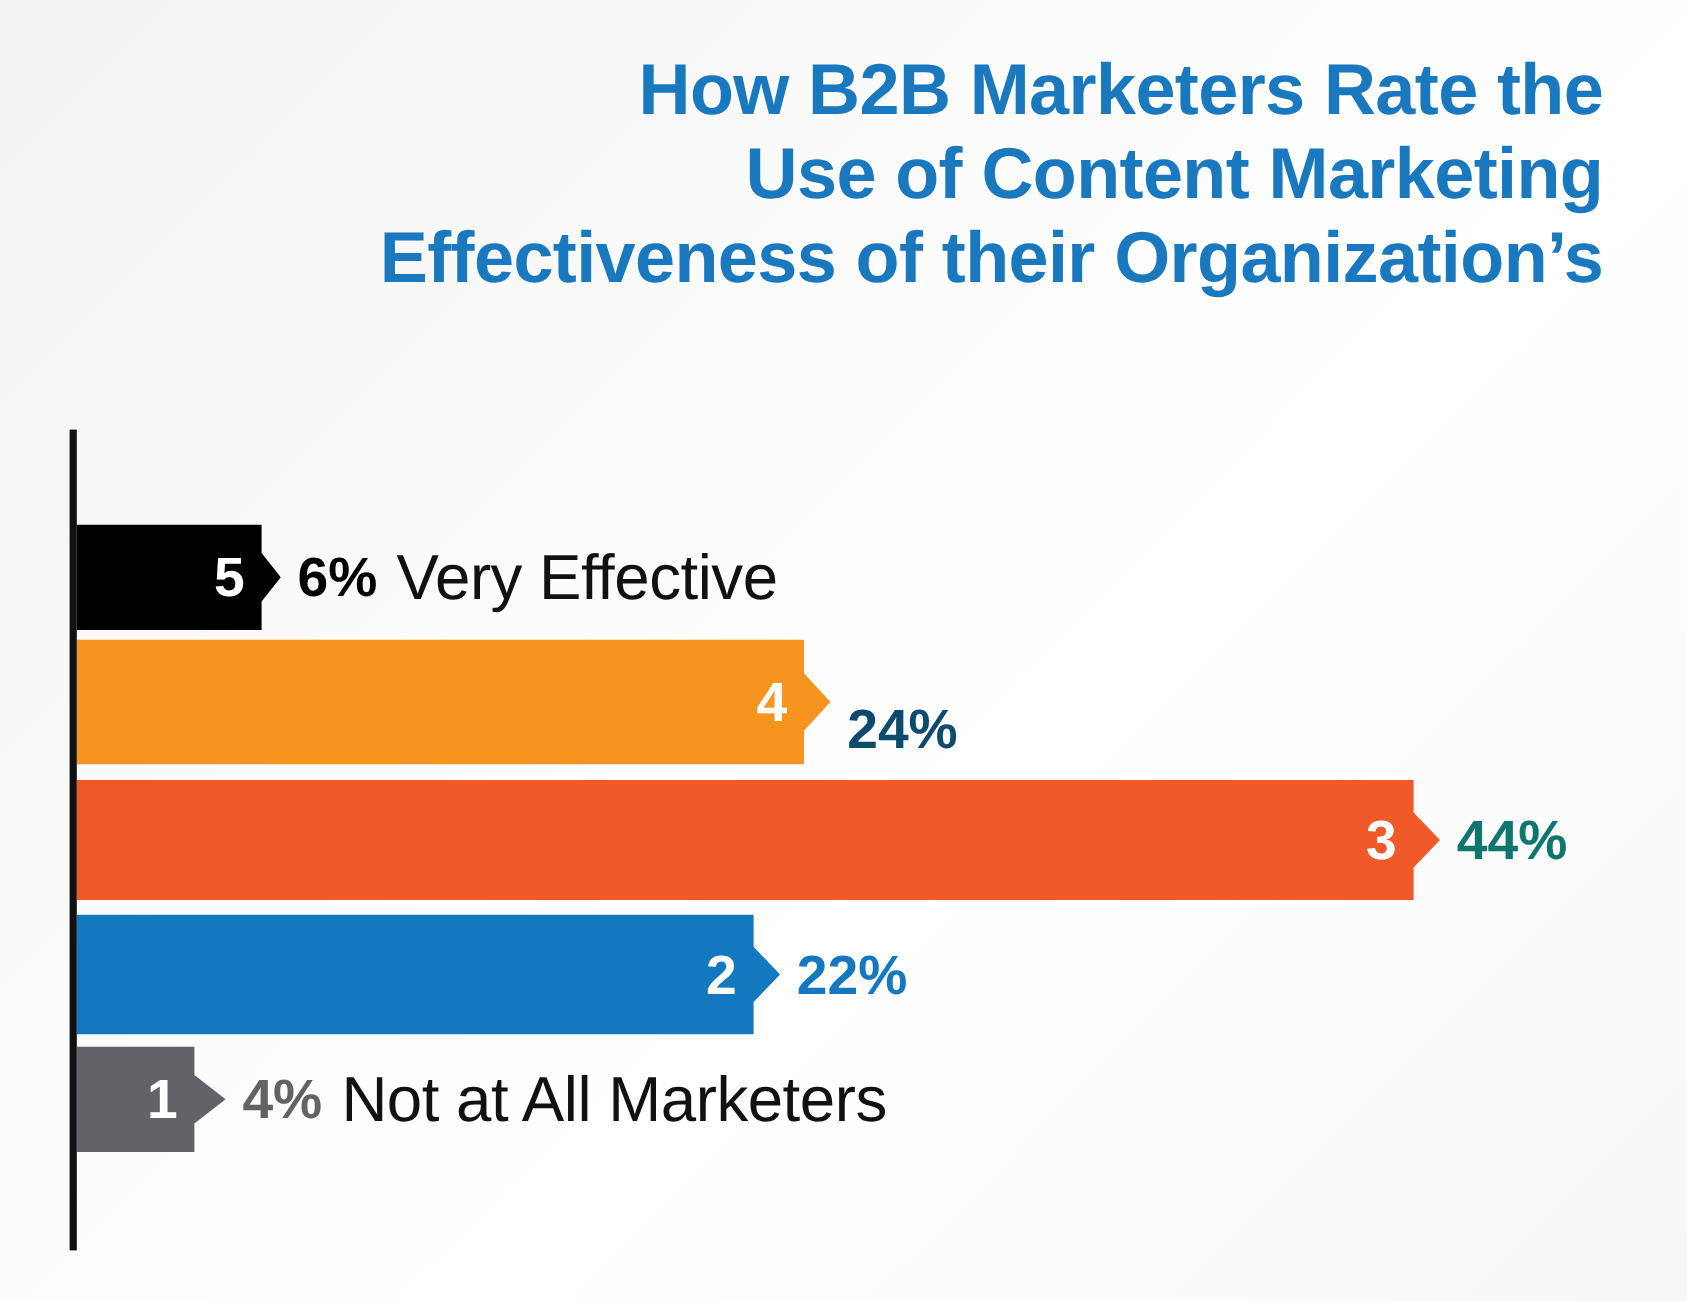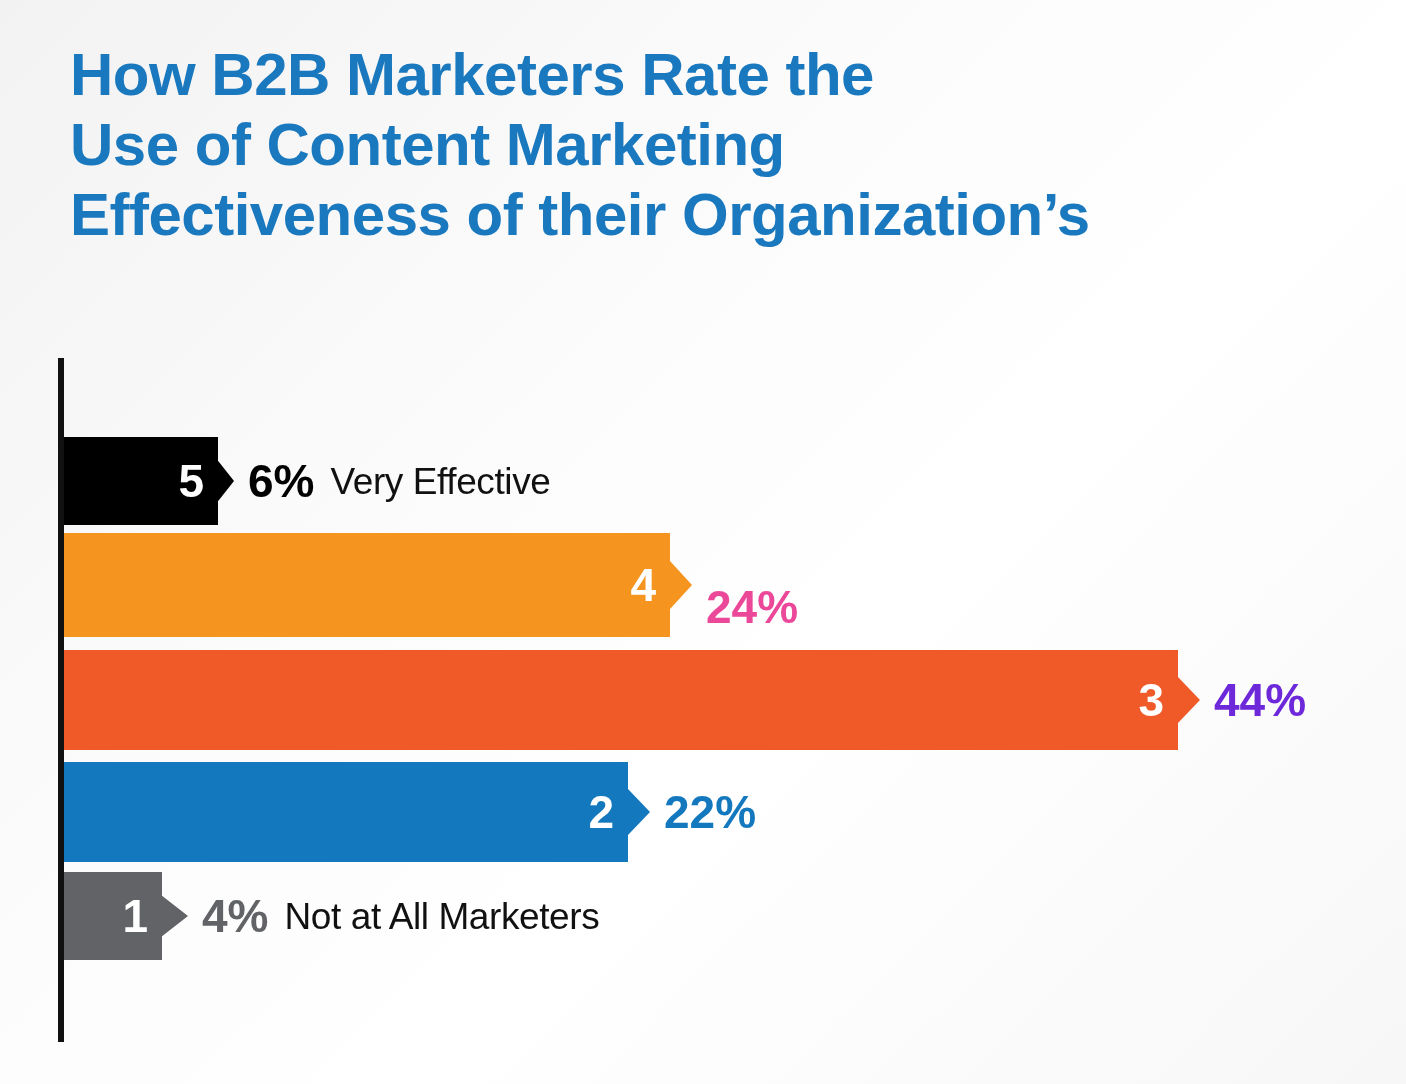--- a/index.html
+++ b/index.html
@@ -15,21 +15,21 @@
     background: linear-gradient(135deg, #f2f2f2 0%, #fbfbfb 35%, #ffffff 60%, #f7f7f7 100%);
     position: relative;
   }
 
   
   #chart-title {
     position: absolute;
     top: 40px;
     left: 0;
     width: 1406px;
-    text-align: left;
+    text-align: right;
     color: #1978be;
     font-family: "Liberation Sans", sans-serif;
     font-weight: bold;
     font-size: 60px;
     line-height: 1.17;
     letter-spacing: -0.5px;
     padding: 0 70px;
     box-sizing: border-box;
   }
   #chart-title .title-line {
@@ -89,21 +89,21 @@
     white-space: nowrap;
     font-family: "Liberation Sans", sans-serif;
     line-height: 1;
   }
   .bar-pct {
     font-weight: bold;
     font-size: 46px;
   }
   .bar-caption {
     font-weight: normal;
-    font-size: 37px;
+    font-size: 53px;
     color: #111111;
     margin-left: 16px;
     letter-spacing: -0.4px;
   }
 
   
   #row-5 { top: 437px; }
   #row-4 { top: 533px; }
   #row-3 { top: 650px; }
   #row-2 { top: 762px; }
@@ -132,32 +132,32 @@
       <span class="bar-caption">Very Effective</span>
     </div>
   </div>
 
   <div class="bar-row" id="row-4" style="height: 104px;">
     <svg class="bar-shape" width="628" height="104" viewBox="0 0 628 104">
         <polygon points="0,0 606,0 606,28.080000000000002 628,52 606,75.92 606,104 0,104" fill="#f5941e"></polygon>
       </svg>
     <div class="bar-rank" style="left: 0px; width: 592px;">4</div>
     <div class="bar-outside" style="left: 642px;">
-      <span class="bar-pct" style="color: #ec4899; margin-top: 44px;">24%</span>
+      <span class="bar-pct" style="color: #0c4a6e; margin-top: 44px;">24%</span>
       <span class="bar-caption"></span>
     </div>
   </div>
 
   <div class="bar-row" id="row-3" style="height: 100px;">
     <svg class="bar-shape" width="1136" height="100" viewBox="0 0 1136 100">
         <polygon points="0,0 1114,0 1114,27 1136,50 1114,73 1114,100 0,100" fill="#ef5a28"></polygon>
       </svg>
     <div class="bar-rank" style="left: 0px; width: 1100px;">3</div>
     <div class="bar-outside" style="left: 1150px;">
-      <span class="bar-pct" style="color: #6d28d9;">44%</span>
+      <span class="bar-pct" style="color: #0f766e;">44%</span>
       <span class="bar-caption"></span>
     </div>
   </div>
 
   <div class="bar-row" id="row-2" style="height: 100px;">
     <svg class="bar-shape" width="586" height="100" viewBox="0 0 586 100">
         <polygon points="0,0 564,0 564,27 586,50 564,73 564,100 0,100" fill="#1478be"></polygon>
       </svg>
     <div class="bar-rank" style="left: 0px; width: 550px;">2</div>
     <div class="bar-outside" style="left: 600px;">

